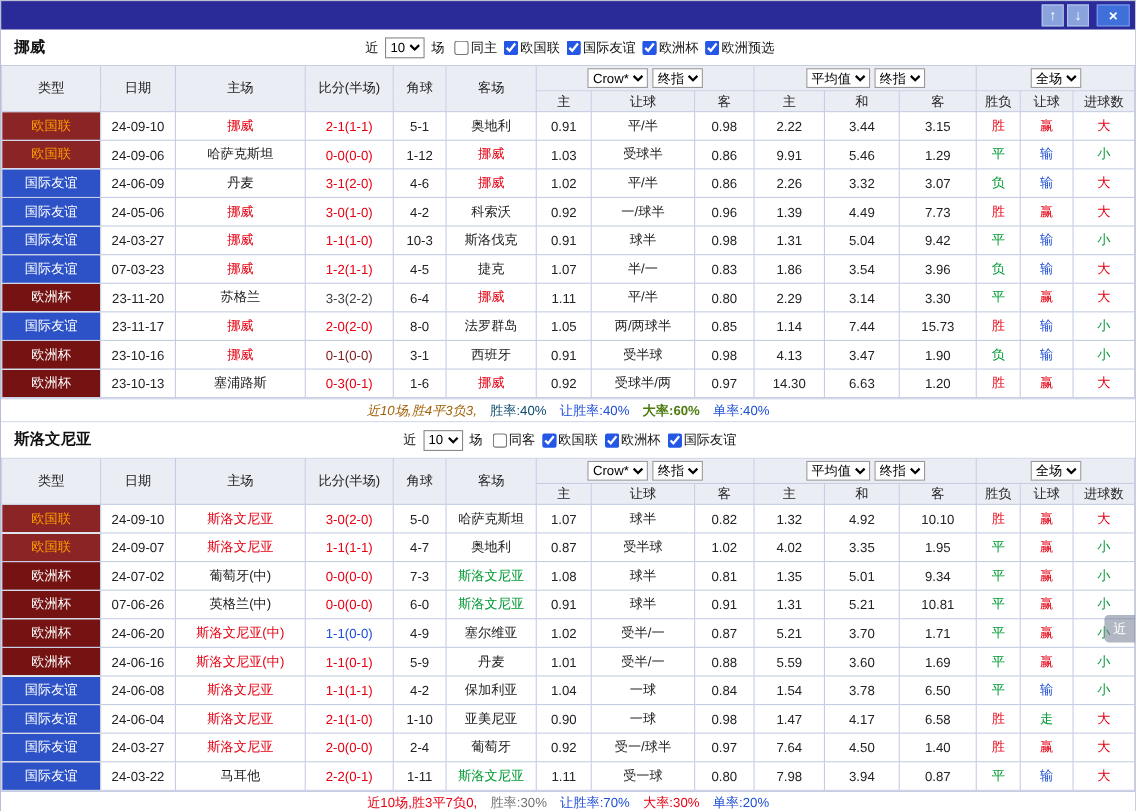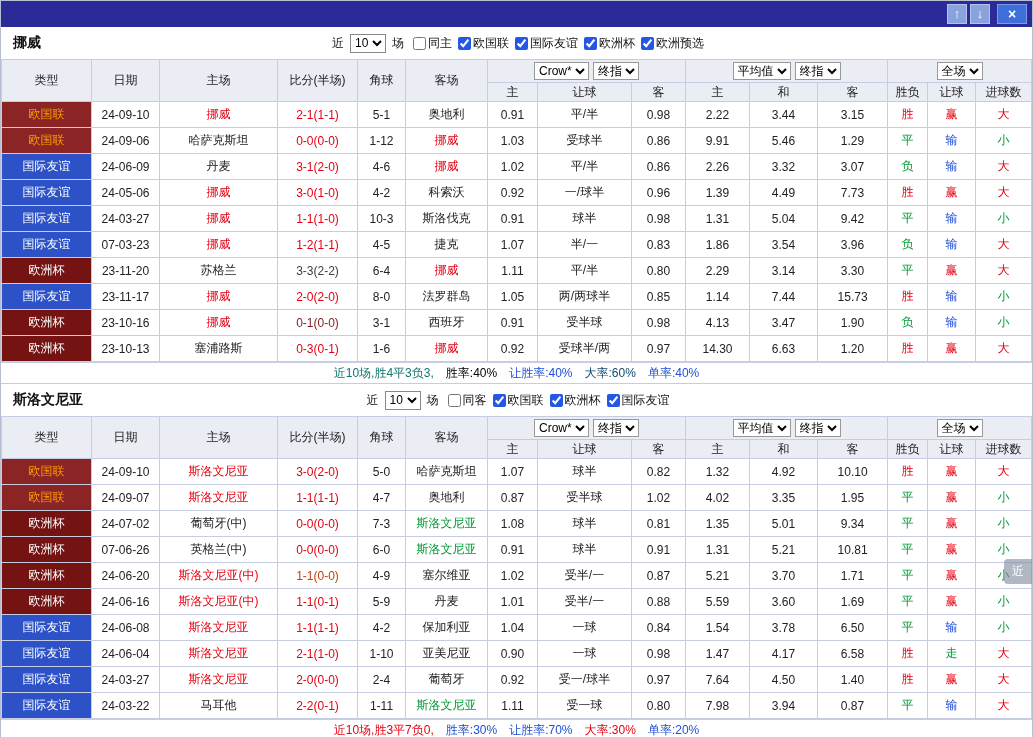--- a/index.html
+++ b/index.html
@@ -285,24 +285,24 @@
             <td>14.30</td>
             <td>6.63</td>
             <td>1.20</td>
             <td style="color: rgb(230, 0, 18);">胜</td>
             <td style="color: rgb(230, 0, 18);">赢</td>
             <td style="color: rgb(230, 0, 18);">大</td>
           </tr>
         </tbody>
       </table>
       <div class="section-footer">
-        <span style="color: #0f766e;">近10场,胜4平3负3,</span>
-        <span style="color: #000000;">胜率:40%</span>
+        <span style="color: #a16207; font-style: italic;">近10场,胜4平3负3,</span>
+        <span style="color: #0c4a6e;">胜率:40%</span>
         <span style="color: rgb(31, 79, 216);">让胜率:40%</span>
-        <span style="color: #0c4a6e;">大率:60%</span>
+        <span style="color: #4d7c0f; font-weight: bold;">大率:60%</span>
         <span style="color: rgb(31, 79, 216);">单率:40%</span>
       </div>
     </div>
     <div class="section">
       <div class="section-header">
         <span class="team-name">斯洛文尼亚</span>
         <div class="filter-bar">
           <span class="gap">近</span>
           <select class="count-select"><option>10</option></select>
           <span class="gap">场</span>
@@ -432,21 +432,21 @@
             <td>5.21</td>
             <td>10.81</td>
             <td style="color: rgb(0, 153, 51);">平</td>
             <td style="color: rgb(230, 0, 18);">赢</td>
             <td style="color: rgb(0, 153, 51);">小</td>
           </tr>
           <tr>
             <td class="type-cell" style="background: rgb(117, 19, 19); color: rgb(255, 255, 255);">欧洲杯</td>
             <td>24-06-20</td>
             <td style="color: rgb(230, 0, 18);">斯洛文尼亚(中)</td>
-            <td style="color: #c2410c;">1-1(0-0)</td>
+            <td style="color: #1d4ed8;">1-1(0-0)</td>
             <td>4-9</td>
             <td style="color: rgb(34, 34, 34);">塞尔维亚</td>
             <td>1.02</td>
             <td>受半/一</td>
             <td>0.87</td>
             <td>5.21</td>
             <td>3.70</td>
             <td>1.71</td>
             <td style="color: rgb(0, 153, 51);">平</td>
             <td style="color: rgb(230, 0, 18);">赢</td>
@@ -534,21 +534,21 @@
             <td>3.94</td>
             <td>0.87</td>
             <td style="color: rgb(0, 153, 51);">平</td>
             <td style="color: rgb(31, 79, 216);">输</td>
             <td style="color: rgb(230, 0, 18);">大</td>
           </tr>
         </tbody>
       </table>
       <div class="section-footer">
         <span style="color: rgb(230, 0, 18);">近10场,胜3平7负0,</span>
-        <span style="color: #1d4ed8;">胜率:30%</span>
+        <span style="color: #737373;">胜率:30%</span>
         <span style="color: rgb(31, 79, 216);">让胜率:70%</span>
         <span style="color: rgb(230, 0, 18);">大率:30%</span>
         <span style="color: rgb(31, 79, 216);">单率:20%</span>
       </div>
     </div>
   </div>
 
 <div class="float-btn">近</div>
 
 </body></html>

